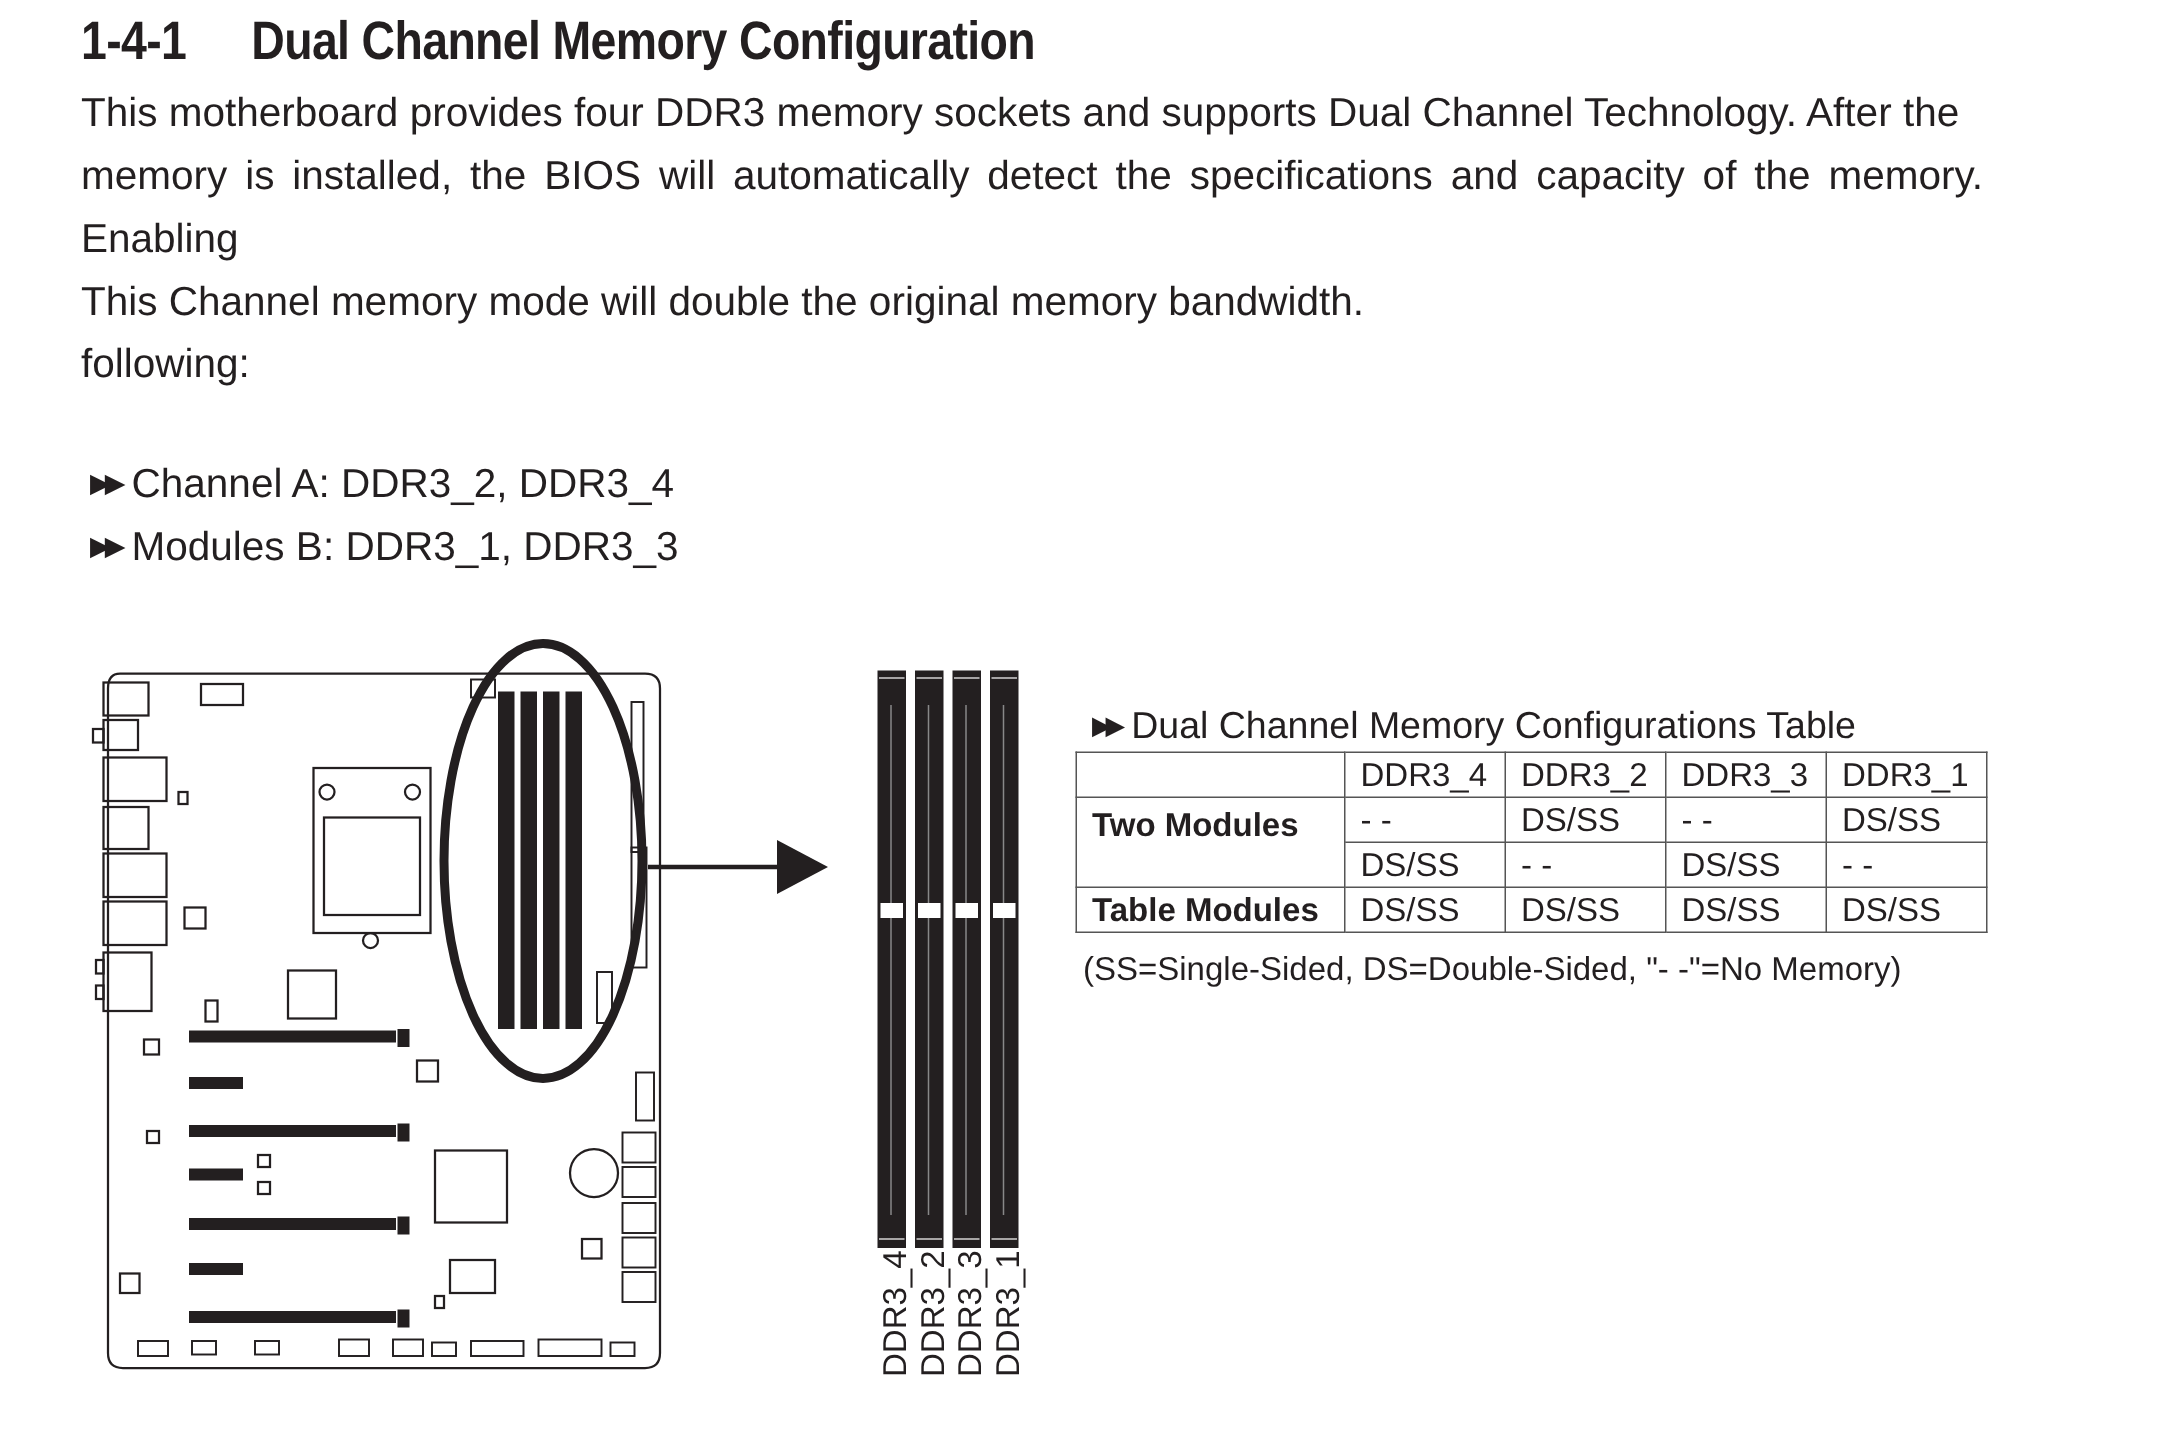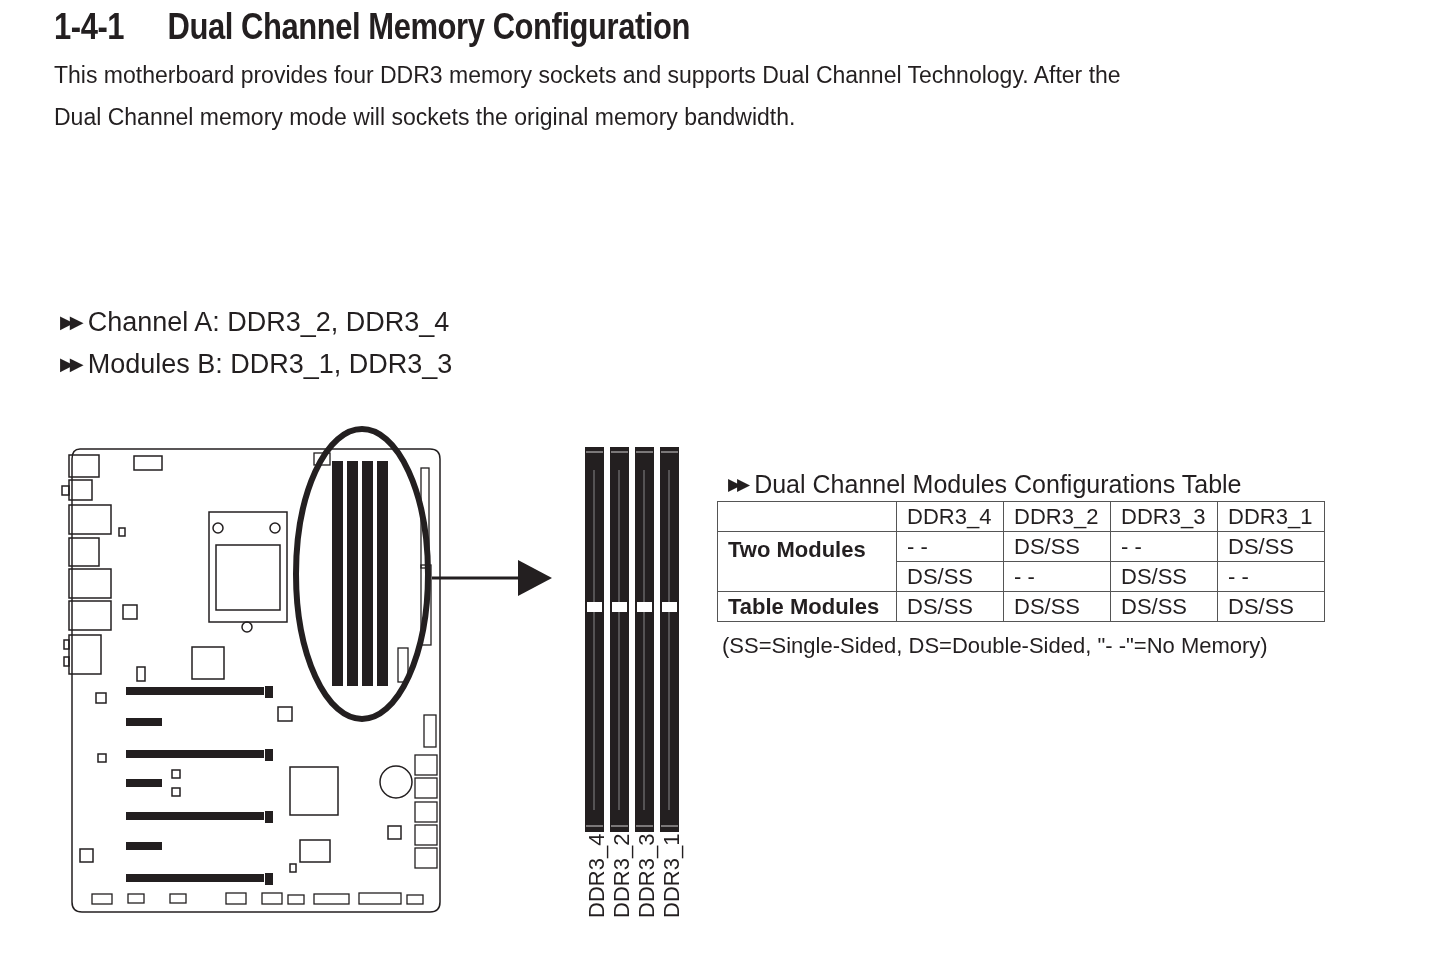--- a/index.html
+++ b/index.html
@@ -1,21 +1,21 @@
 <!DOCTYPE html>
 <html><head>
 <meta charset="utf-8">
 <style>
   html, body { margin: 0; padding: 0; background: #ffffff; }
   body { width: 1442px; height: 968px; position: relative; overflow: hidden;
          font-family: "Liberation Sans", sans-serif; color: #231f20; }
   .title { position: absolute; left: 54px; top: 6px; font-size: 36px; font-weight: bold;
            letter-spacing: -0.5px; transform: scaleX(0.86); transform-origin: left top; white-space: nowrap; }
   .title .num { display: inline-block; width: 132px; }
-  .para { position: absolute; left: 54px; width: 1268px; font-size: 23px; line-height: 42px;
+  .para { position: absolute; left: 54px; width: 1268px; font-size: 27px; line-height: 42px;
           text-align: justify; }
   .para span { display: block; }
   .p1 { top: 54px; }
   .p2 { top: 221px; }
   .bullet { position: absolute; left: 60px; font-size: 27px; white-space: nowrap; }
   .bullet .arr { display: inline-block; font-size: 18px; vertical-align: 3px; letter-spacing: -4px; margin-right: 8px; }
   .b1 { top: 307px; }
   .b2 { top: 349px; }
   .tbl-caption { position: absolute; left: 728px; top: 470px; font-size: 25px; white-space: nowrap; }
   .tbl-caption .arr { display: inline-block; font-size: 17px; vertical-align: 3px; letter-spacing: -4px; margin-right: 8px; }
@@ -29,24 +29,26 @@
 </style>
 </head>
 <body>
 
 <div class="title">
   <span class="num">1-4-1</span><span>Dual Channel Memory Configuration</span>
 </div>
 
 <div class="para p1">
   <span>This motherboard provides four DDR3 memory sockets and supports Dual Channel Technology. After the</span>
-  <span style="text-align:left">Dual Channel memory mode will sockets the original memory bandwidth.</span>
+  <span>memory is installed, the BIOS will automatically detect the specifications and capacity of the memory. Enabling</span>
+  <span style="text-align:left">This Channel memory mode will double the original memory bandwidth.</span>
 </div>
 
 <div class="para p2">
+  <span style="text-align:left">following:</span>
 </div>
 
 <div class="bullet b1">
   <span class="arr">▶▶</span><span>Channel A: DDR3_2, DDR3_4</span>
 </div>
 <div class="bullet b2">
   <span class="arr">▶▶</span><span>Modules B: DDR3_1, DDR3_3</span>
 </div>
 
 <svg style="left:0;top:0" width="1442" height="968" viewBox="0 0 1442 968">
@@ -170,21 +172,21 @@
     </g>
   </g>
 </svg>
 
 <div class="vlabel" style="left:584px;top:918px">DDR3_4</div>
 <div class="vlabel" style="left:609px;top:918px">DDR3_2</div>
 <div class="vlabel" style="left:634px;top:918px">DDR3_3</div>
 <div class="vlabel" style="left:659px;top:918px">DDR3_1</div>
 
 <div class="tbl-caption">
-  <span class="arr">▶▶</span><span>Dual Channel Modules Configurations Table</span>
+  <span class="arr">▶▶</span><span>Dual Channel Memory Configurations Table</span>
 </div>
 
 <table class="cfg">
   <tbody>
       <tr>
     <td class="c0"></td>
     <td class="cx">DDR3_4</td>
     <td class="cx">DDR3_2</td>
     <td class="cx">DDR3_3</td>
     <td class="cx">DDR3_1</td>

